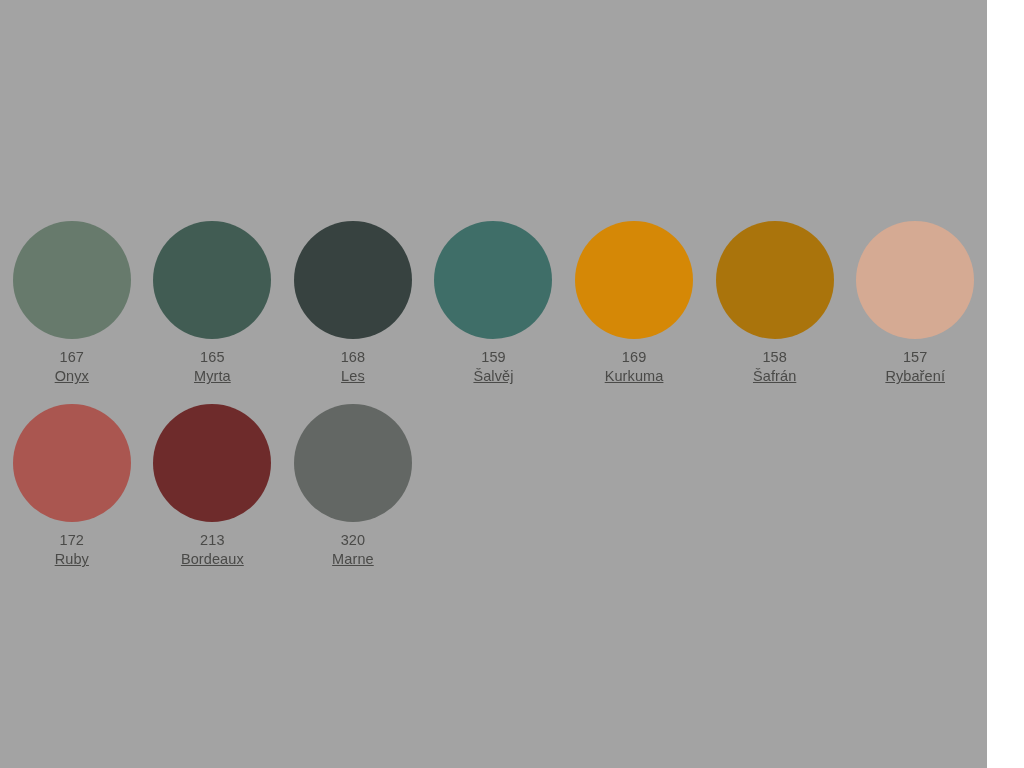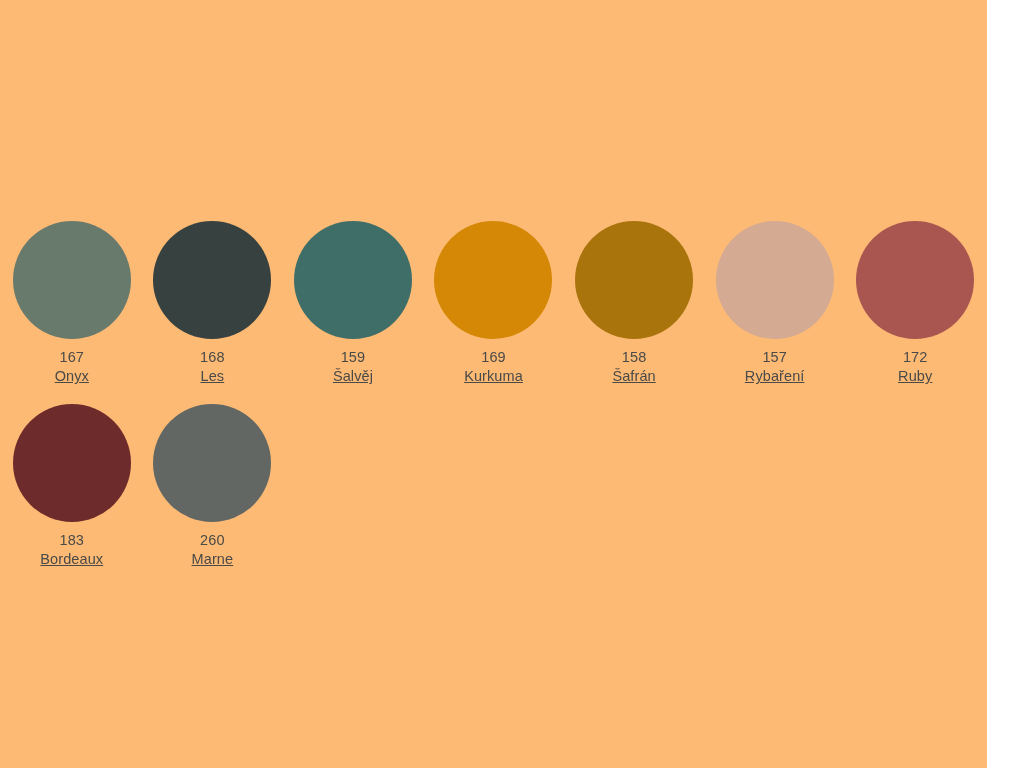--- a/index.html
+++ b/index.html
@@ -12,21 +12,21 @@
     height: 768px;
     background: #ffffff;
     font-family: "Liberation Sans", sans-serif;
     overflow: hidden;
   }
 
   .palette-sheet {
     position: relative;
     width: 987px;
     height: 768px;
-    background: #fdba74;
+    background: #a3a3a3;
     box-sizing: border-box;
     display: flex;
     flex-direction: column;
     justify-content: flex-start;
     padding-top: 221px;
   }
 
   .swatch-grid {
     display: grid;
     grid-template-columns: repeat(7, 1fr);
@@ -75,20 +75,27 @@
 <div class="palette-sheet">
   <div class="swatch-grid">
       <div class="swatch-cell">
         <span class="swatch-disc" style="background-color: rgb(103, 122, 108);"></span>
         <div class="swatch-caption">
           <span class="swatch-code">167</span>
           <span class="swatch-name">Onyx</span>
         </div>
       </div>
       <div class="swatch-cell">
+        <span class="swatch-disc" style="background-color: rgb(65, 92, 83);"></span>
+        <div class="swatch-caption">
+          <span class="swatch-code">165</span>
+          <span class="swatch-name">Myrta</span>
+        </div>
+      </div>
+      <div class="swatch-cell">
         <span class="swatch-disc" style="background-color: rgb(55, 66, 64);"></span>
         <div class="swatch-caption">
           <span class="swatch-code">168</span>
           <span class="swatch-name">Les</span>
         </div>
       </div>
       <div class="swatch-cell">
         <span class="swatch-disc" style="background-color: rgb(63, 110, 104);"></span>
         <div class="swatch-caption">
           <span class="swatch-code">159</span>
@@ -119,25 +126,25 @@
       <div class="swatch-cell">
         <span class="swatch-disc" style="background-color: rgb(170, 86, 80);"></span>
         <div class="swatch-caption">
           <span class="swatch-code">172</span>
           <span class="swatch-name">Ruby</span>
         </div>
       </div>
       <div class="swatch-cell">
         <span class="swatch-disc" style="background-color: rgb(110, 43, 43);"></span>
         <div class="swatch-caption">
-          <span class="swatch-code">183</span>
+          <span class="swatch-code">213</span>
           <span class="swatch-name">Bordeaux</span>
         </div>
       </div>
       <div class="swatch-cell">
         <span class="swatch-disc" style="background-color: rgb(99, 103, 100);"></span>
         <div class="swatch-caption">
-          <span class="swatch-code">260</span>
+          <span class="swatch-code">320</span>
           <span class="swatch-name">Marne</span>
         </div>
       </div>
     </div>
 </div>
 
 </body></html>

